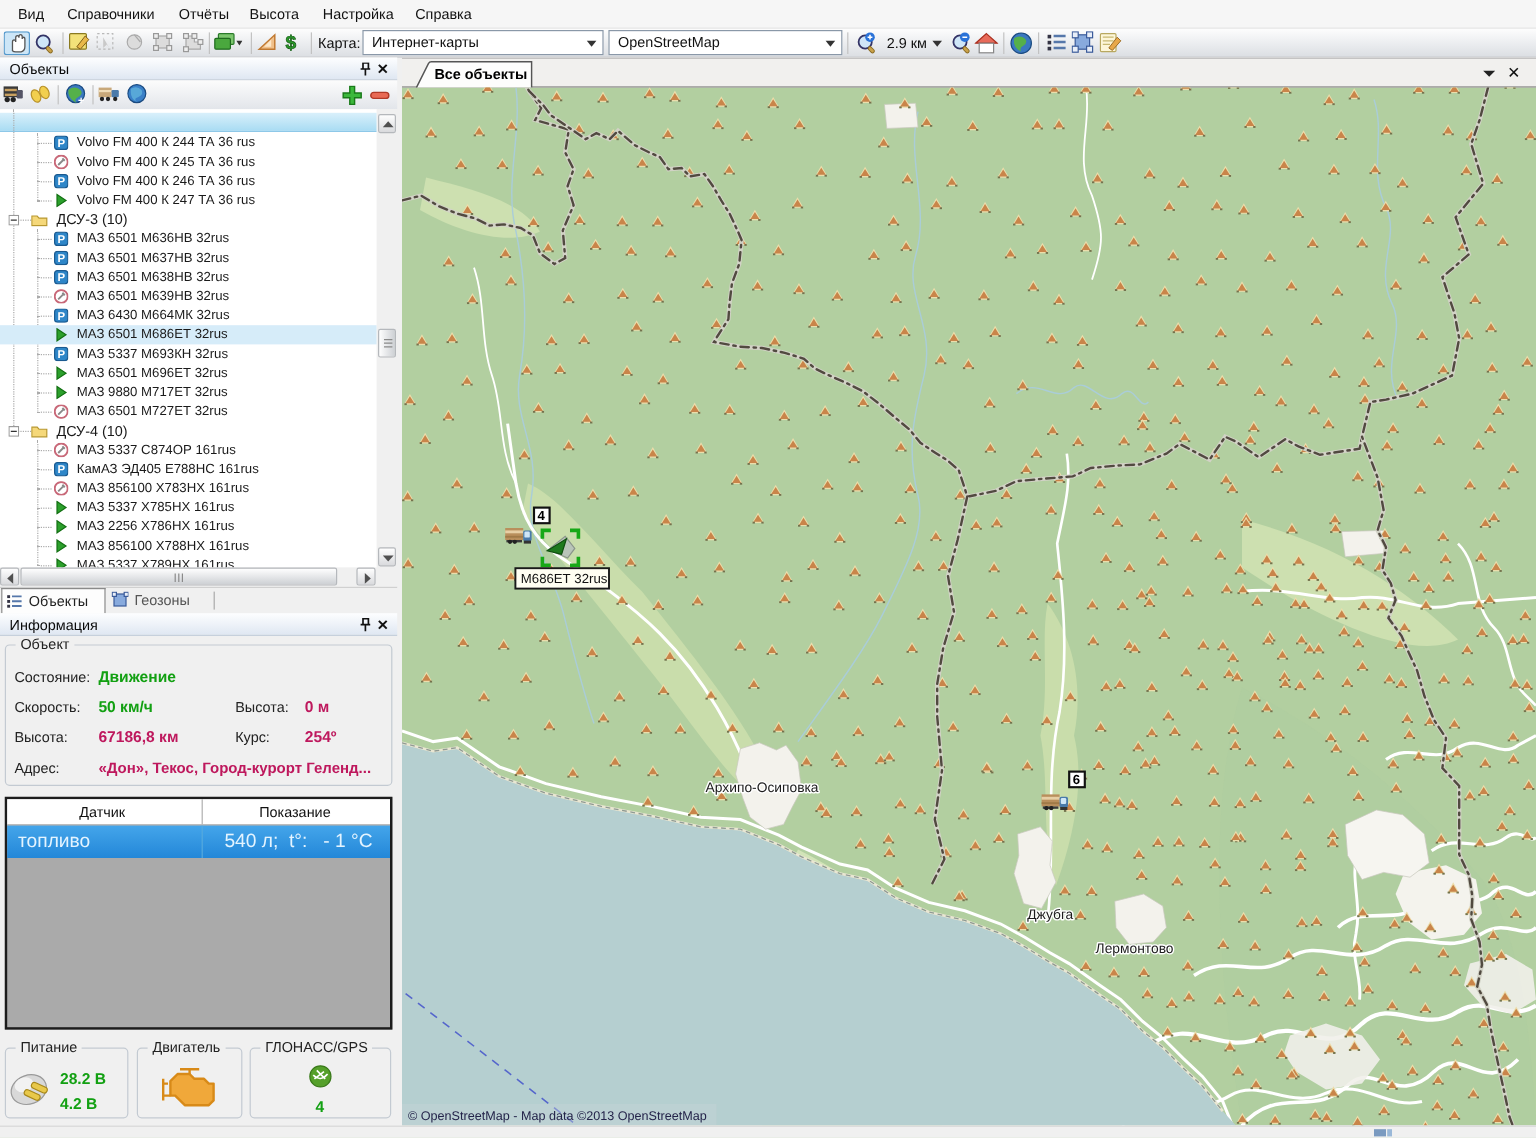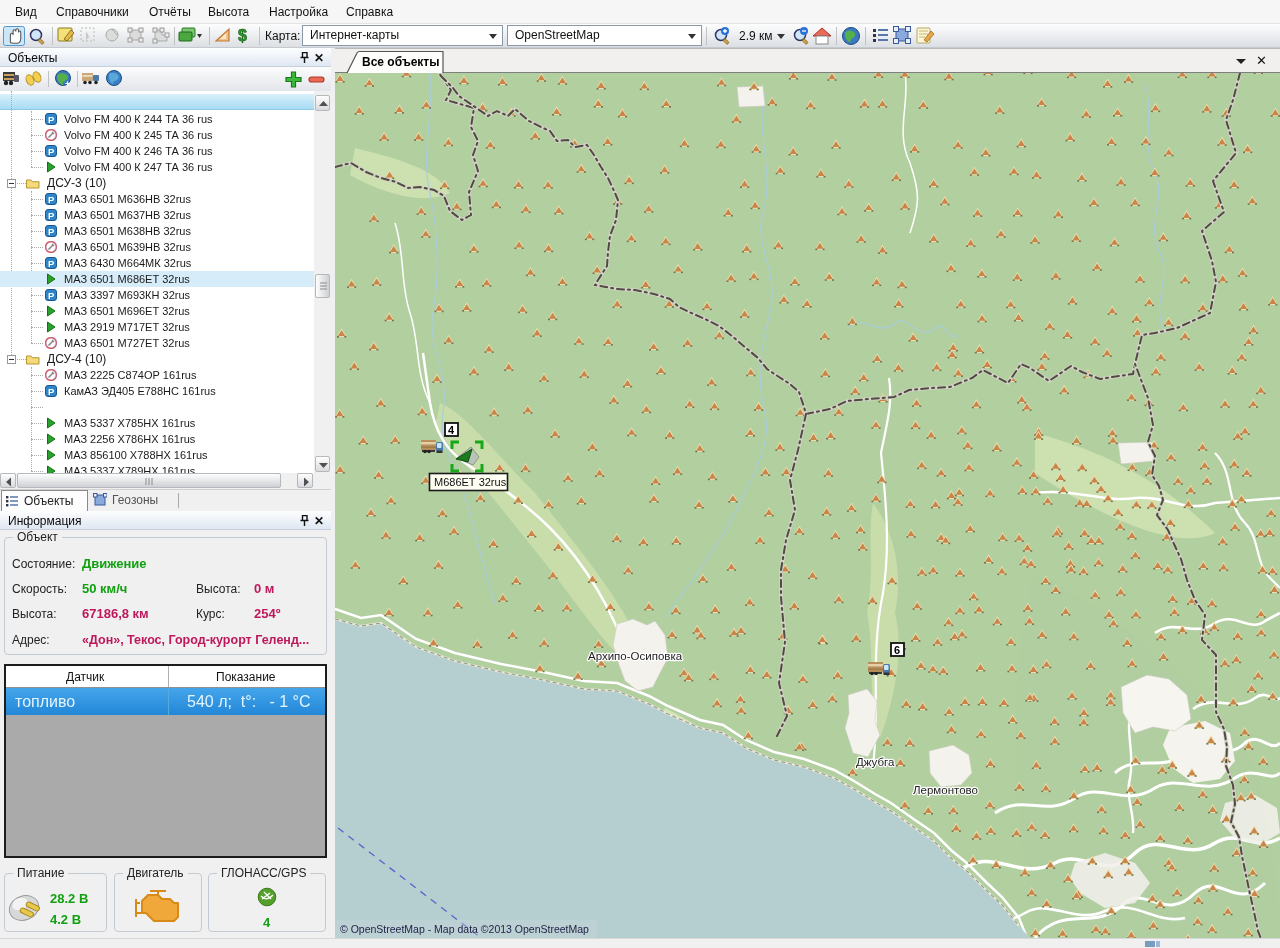--- a/index.html
+++ b/index.html
@@ -318,33 +318,33 @@
         <svg class="ticon" viewBox="0 0 12 12">
           <path d="M2.5,1 L10,6 L2.5,11 Z" fill="#2ca02c" stroke="#137013" stroke-width="1"></path>
         </svg>
         <span class="txt">МАЗ 6501 М686ЕТ 32rus</span>
       </div>
       <div class="trow" style="top:196px;">
         <svg class="ticon" viewBox="0 0 12 12">
           <rect x="0.5" y="0.5" width="11" height="11" rx="2.5" fill="#2e86c8" stroke="#1a5a90"></rect>
           <text x="3" y="9.5" font-size="9.5" font-weight="bold" fill="#fff" font-family="Liberation Sans">P</text>
         </svg>
-        <span class="txt">МАЗ 3397 М693КН 32rus</span>
+        <span class="txt">МАЗ 5337 М693КН 32rus</span>
       </div>
       <div class="trow" style="top:212px;">
         <svg class="ticon" viewBox="0 0 12 12">
           <path d="M2.5,1 L10,6 L2.5,11 Z" fill="#2ca02c" stroke="#137013" stroke-width="1"></path>
         </svg>
         <span class="txt">МАЗ 6501 М696ЕТ 32rus</span>
       </div>
       <div class="trow" style="top:228px;">
         <svg class="ticon" viewBox="0 0 12 12">
           <path d="M2.5,1 L10,6 L2.5,11 Z" fill="#2ca02c" stroke="#137013" stroke-width="1"></path>
         </svg>
-        <span class="txt">МАЗ 2919 М717ЕТ 32rus</span>
+        <span class="txt">МАЗ 9880 М717ЕТ 32rus</span>
       </div>
       <div class="trow" style="top:244px;">
         <svg class="ticon" viewBox="0 0 12 12">
           <circle cx="6" cy="6" r="5.4" fill="#fff" stroke="#c86878" stroke-width="1.6"></circle>
           <path d="M3.5,8.5 L8.5,3.5 M7,3 L9,5" stroke="#8a8a8a" stroke-width="1.6"></path>
         </svg>
         <span class="txt">МАЗ 6501 М727ЕТ 32rus</span>
       </div>
       <div class="trow" style="top:260px;">
         <svg class="abs" style="left:7px;top:3.5px" width="9" height="9" viewBox="0 0 9 9">
@@ -354,28 +354,35 @@
         <svg class="abs" style="left:26px;top:2px" width="14" height="12" viewBox="0 0 14 12">
           <path d="M0.5,3 L5,3 L6.5,4.7 L13,4.7 L13,11 L0.5,11 Z" fill="#f5d87a" stroke="#b89830" stroke-width="1" transform="translate(0,0)"></path>
         </svg>
         <span class="ftxt">ДСУ-4 (10)</span>
       </div>
       <div class="trow" style="top:276px;">
         <svg class="ticon" viewBox="0 0 12 12">
           <circle cx="6" cy="6" r="5.4" fill="#fff" stroke="#c86878" stroke-width="1.6"></circle>
           <path d="M3.5,8.5 L8.5,3.5 M7,3 L9,5" stroke="#8a8a8a" stroke-width="1.6"></path>
         </svg>
-        <span class="txt">МАЗ 2225 С874ОР 161rus</span>
+        <span class="txt">МАЗ 5337 С874ОР 161rus</span>
       </div>
       <div class="trow" style="top:292px;">
         <svg class="ticon" viewBox="0 0 12 12">
           <rect x="0.5" y="0.5" width="11" height="11" rx="2.5" fill="#2e86c8" stroke="#1a5a90"></rect>
           <text x="3" y="9.5" font-size="9.5" font-weight="bold" fill="#fff" font-family="Liberation Sans">P</text>
         </svg>
         <span class="txt">КамАЗ ЭД405 Е788НС 161rus</span>
+      </div>
+      <div class="trow" style="top:308px;">
+        <svg class="ticon" viewBox="0 0 12 12">
+          <circle cx="6" cy="6" r="5.4" fill="#fff" stroke="#c86878" stroke-width="1.6"></circle>
+          <path d="M3.5,8.5 L8.5,3.5 M7,3 L9,5" stroke="#8a8a8a" stroke-width="1.6"></path>
+        </svg>
+        <span class="txt">МАЗ 856100 Х783НХ 161rus</span>
       </div>
       <div class="trow" style="top:324px;">
         <svg class="ticon" viewBox="0 0 12 12">
           <path d="M2.5,1 L10,6 L2.5,11 Z" fill="#2ca02c" stroke="#137013" stroke-width="1"></path>
         </svg>
         <span class="txt">МАЗ 5337 Х785НХ 161rus</span>
       </div>
       <div class="trow" style="top:340px;">
         <svg class="ticon" viewBox="0 0 12 12">
           <path d="M2.5,1 L10,6 L2.5,11 Z" fill="#2ca02c" stroke="#137013" stroke-width="1"></path>

